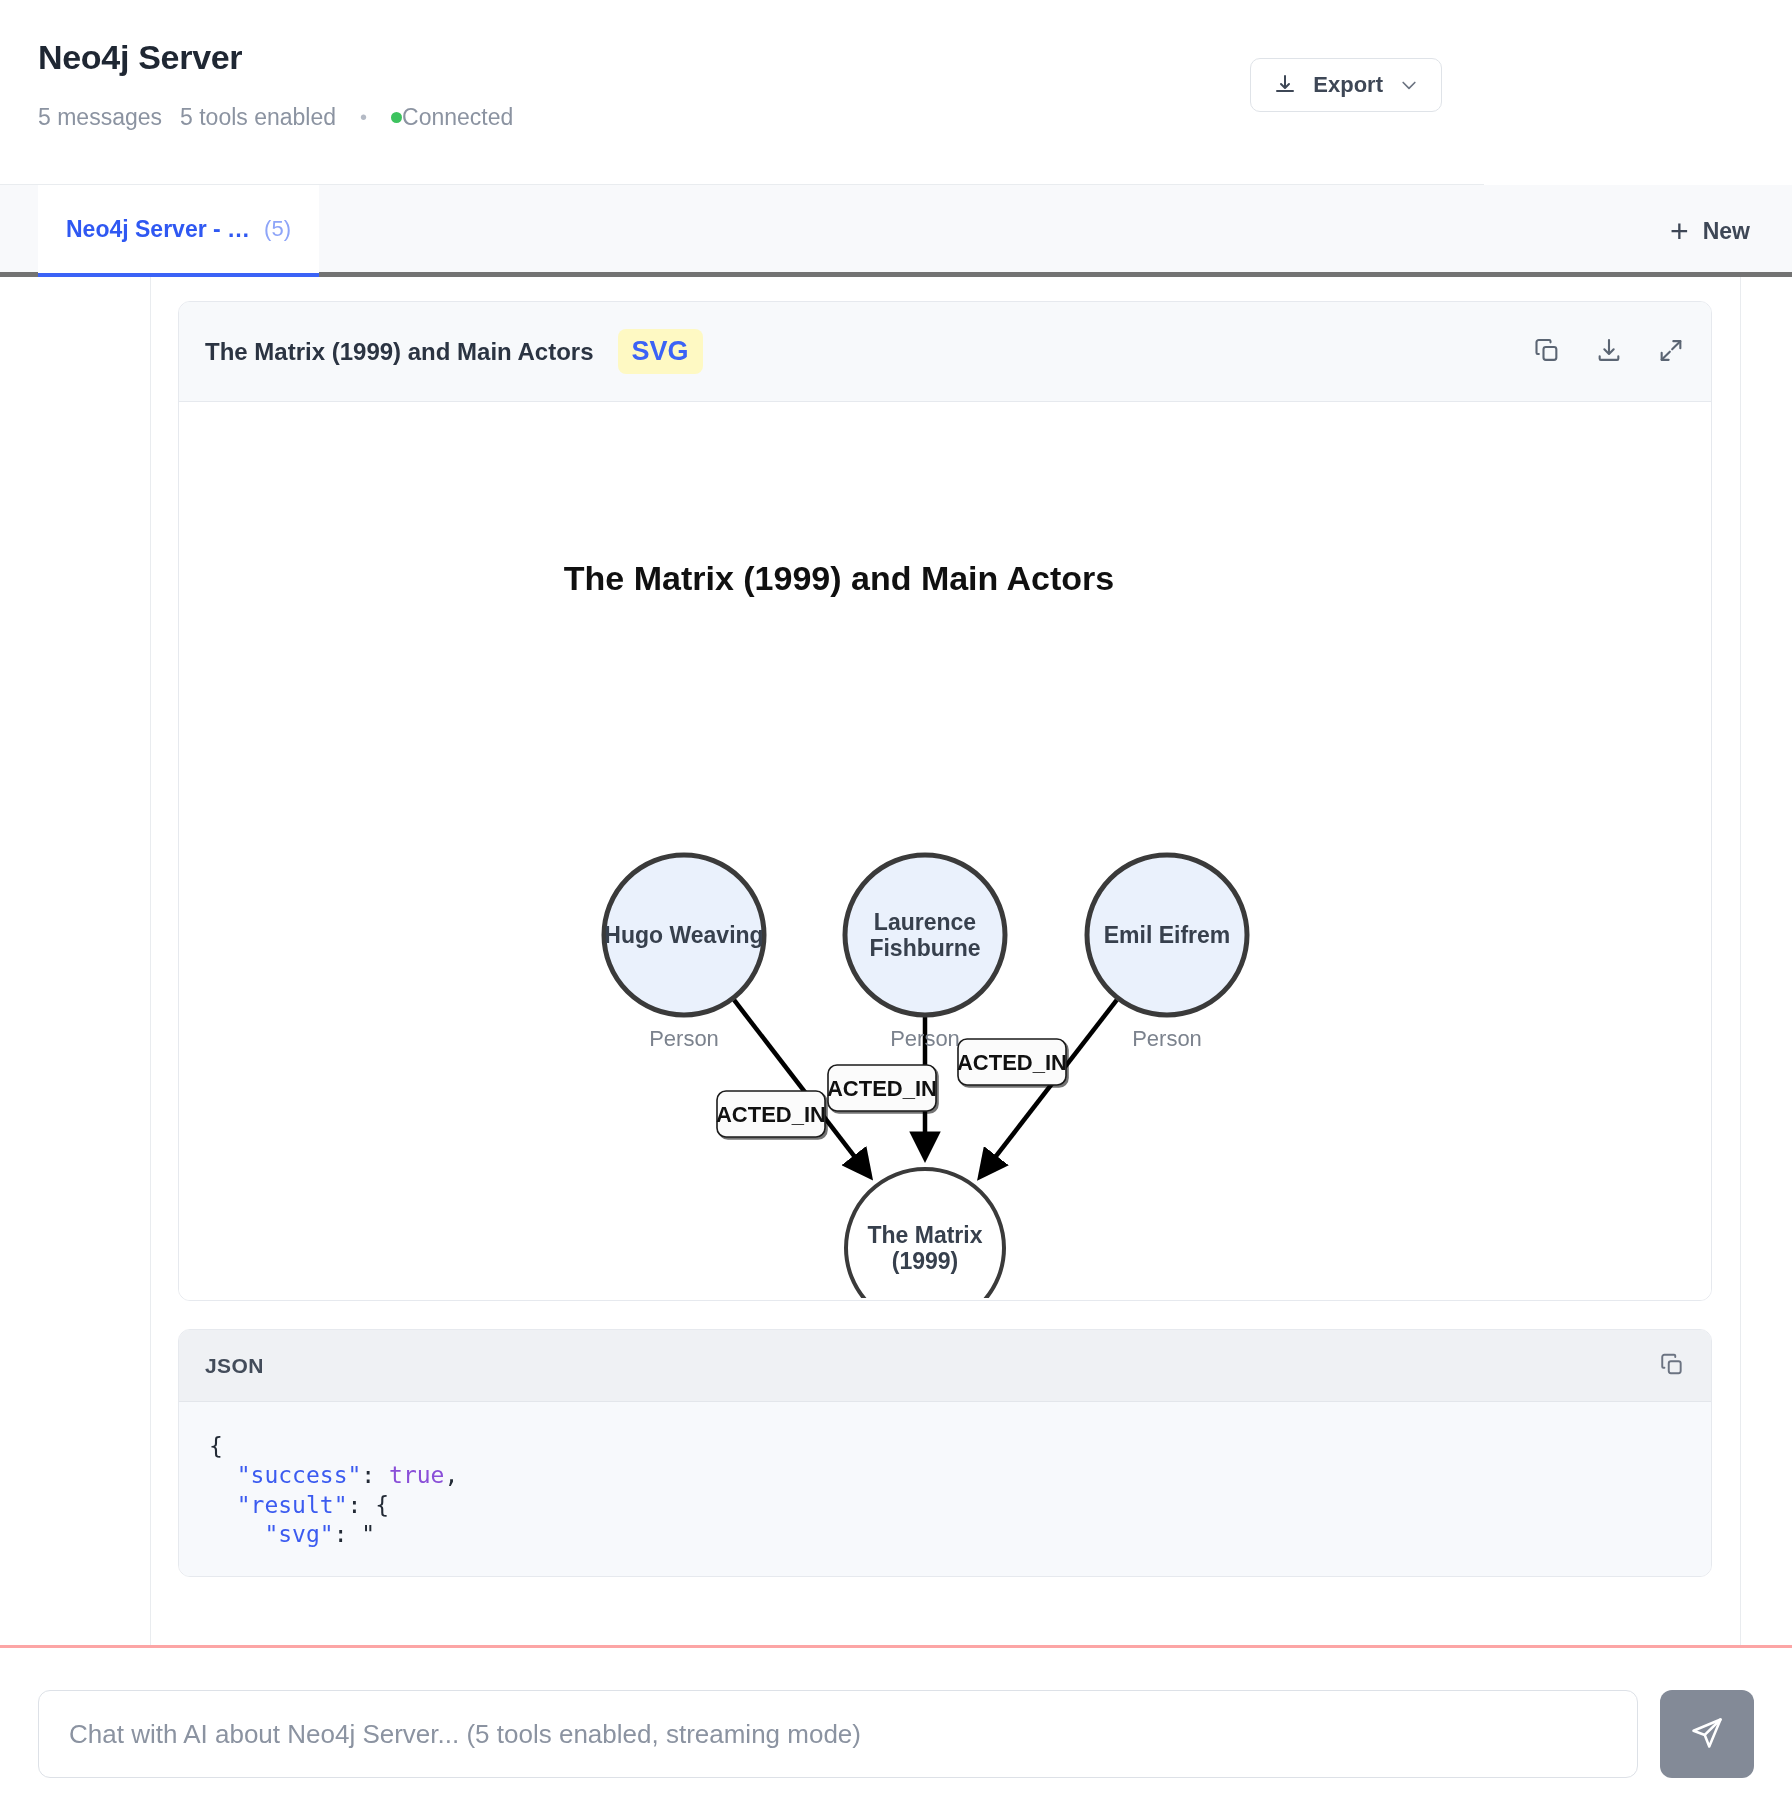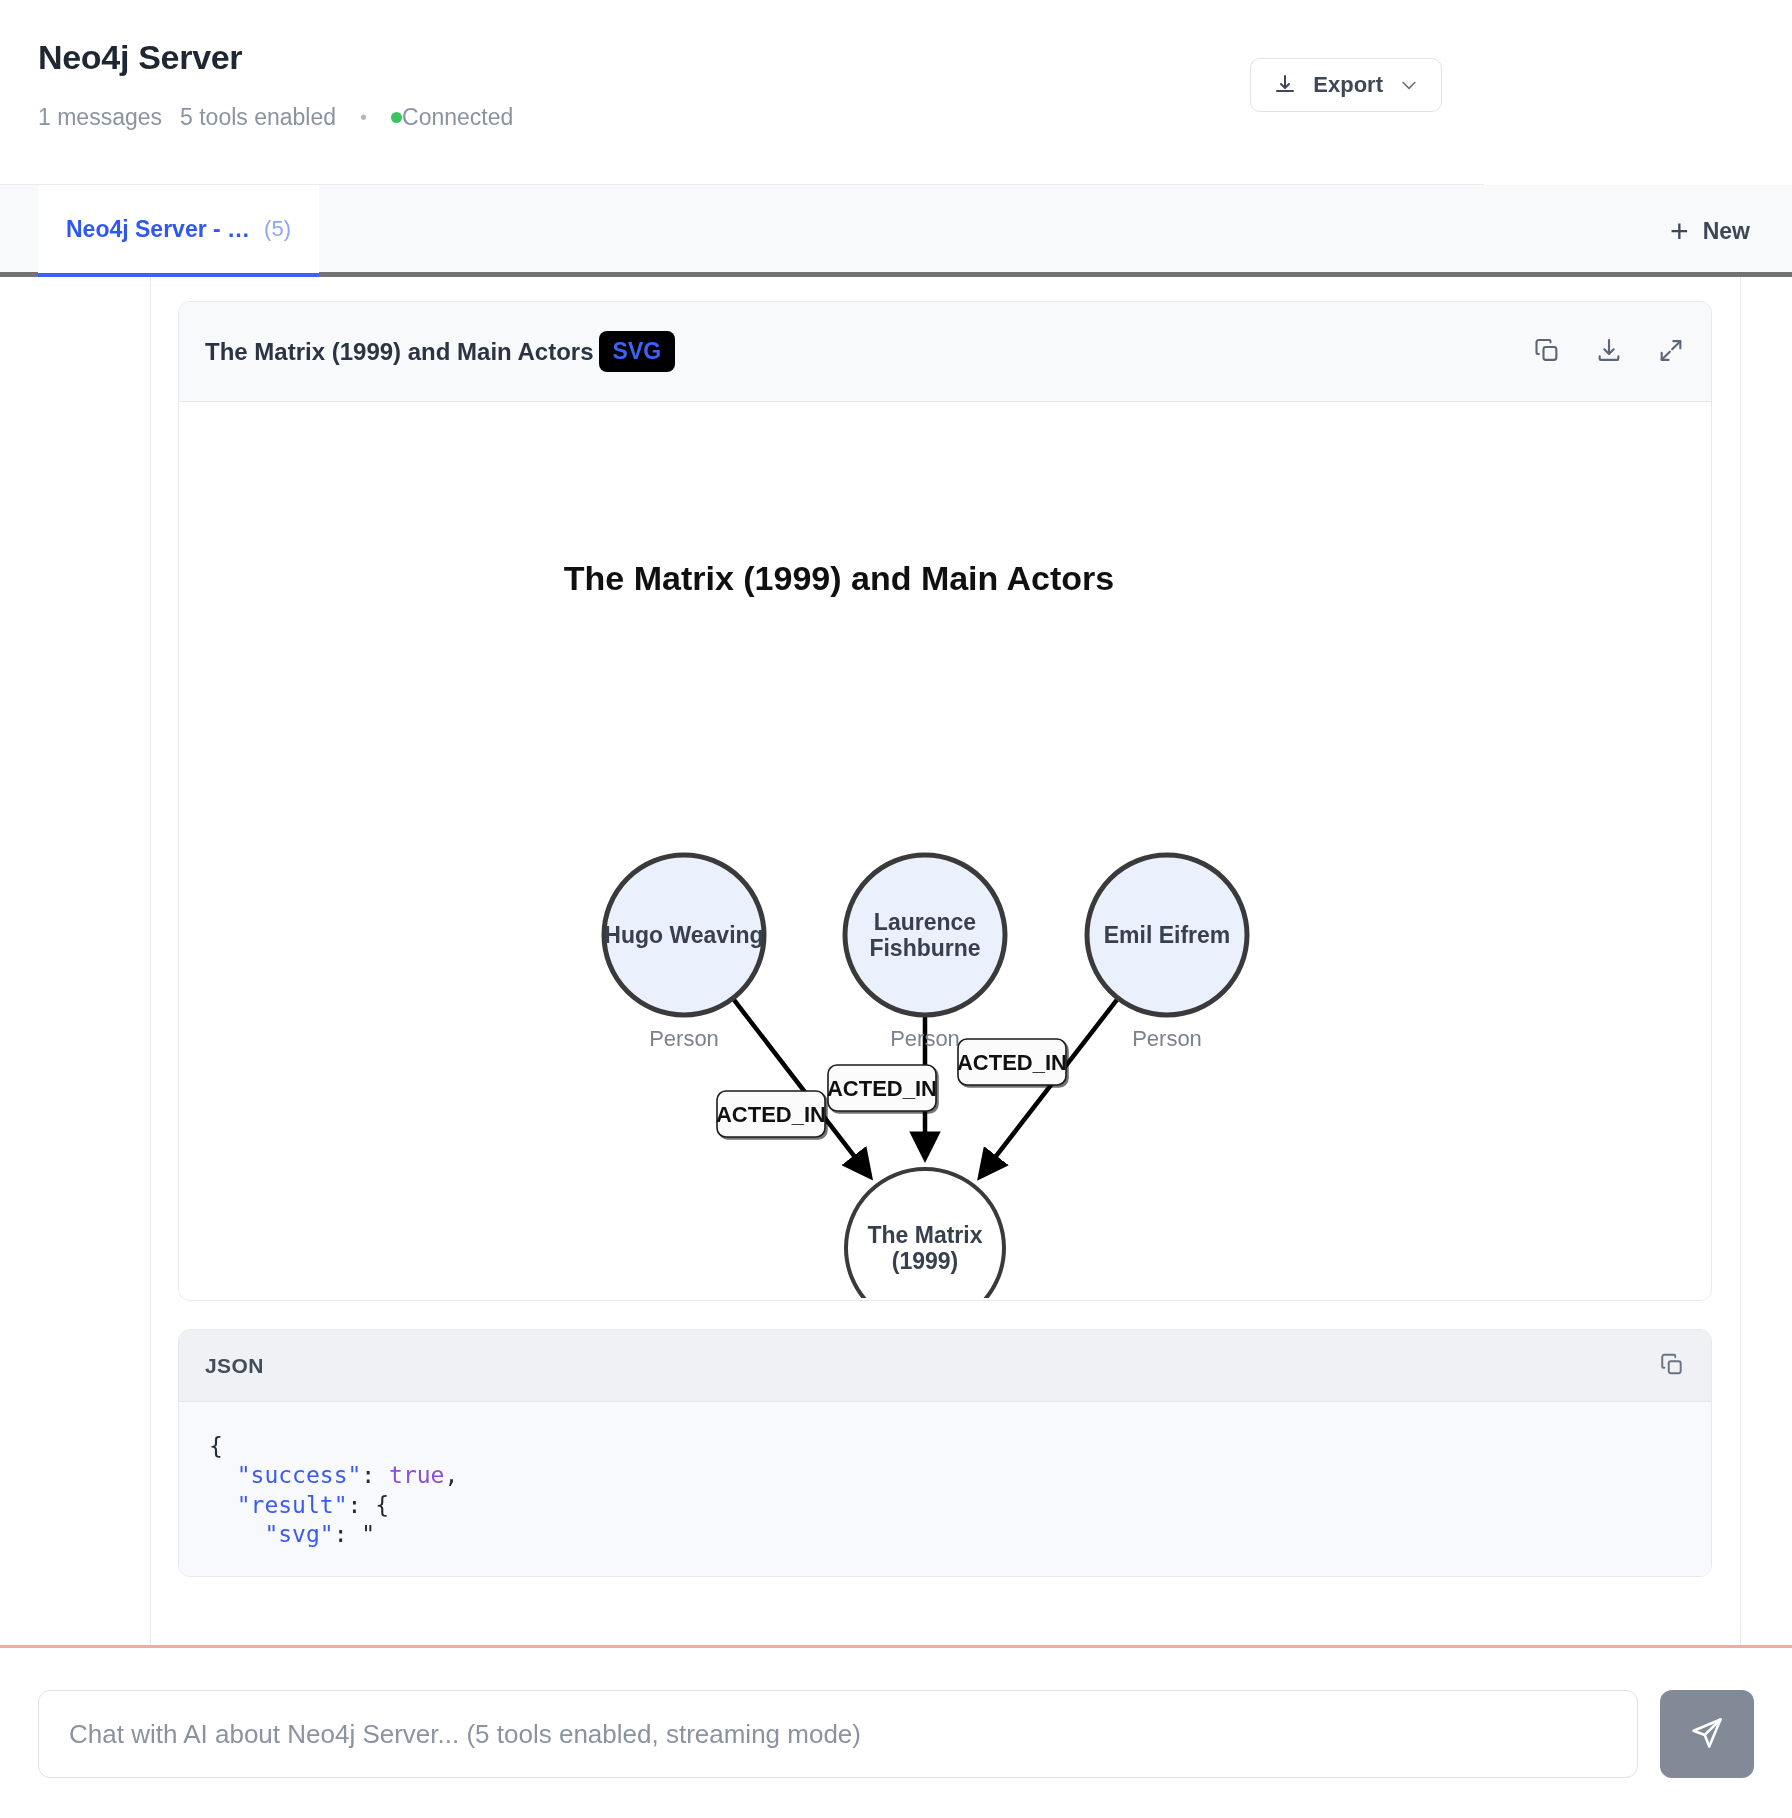--- a/index.html
+++ b/index.html
@@ -102,23 +102,23 @@
     height: 100px;
     background: #f7f9fb;
     border-bottom: 1px solid #e6e9ee;
     display: flex; align-items: center;
   }
   .artifact-title {
     margin-left: 26px;
     font-size: 24px; font-weight: 700; color: #2b3442;
   }
   .badge-svg {
-    margin-left: 5px;
-    background: #000000; color: #3b63f6;
-    font-size: 23px; font-weight: 600;
+    margin-left: 24px;
+    background: #fef9c3; color: #3b63f6;
+    font-size: 27px; font-weight: 600;
     padding: 7px 14px; border-radius: 8px;
   }
   .head-actions {
     position: absolute; right: 26px; top: 50%;
     transform: translateY(-50%);
     display: flex; align-items: center; gap: 34px;
   }
   .icon-btn {
     background: none; border: none; cursor: pointer;
     color: #5b6573; display: flex; align-items: center;
@@ -193,21 +193,21 @@
     display: flex; align-items: center; justify-content: center;
     cursor: pointer;
   }
 </style>
 </head>
 <body>
 
 <div class="app-header">
   <div class="app-title">Neo4j Server</div>
   <div class="meta-row">
-    <span>1 messages</span>
+    <span>5 messages</span>
     <span>5 tools enabled</span>
     <span class="meta-dot-sep">•</span>
     <span class="conn">
       <span class="conn-dot"></span>
       <span>Connected</span>
     </span>
   </div>
   <button class="export-btn">
     <span>
       <svg width="24" height="24" viewBox="0 0 24 24" fill="none" stroke="#3e4756" stroke-width="2" stroke-linecap="round" stroke-linejoin="round">

